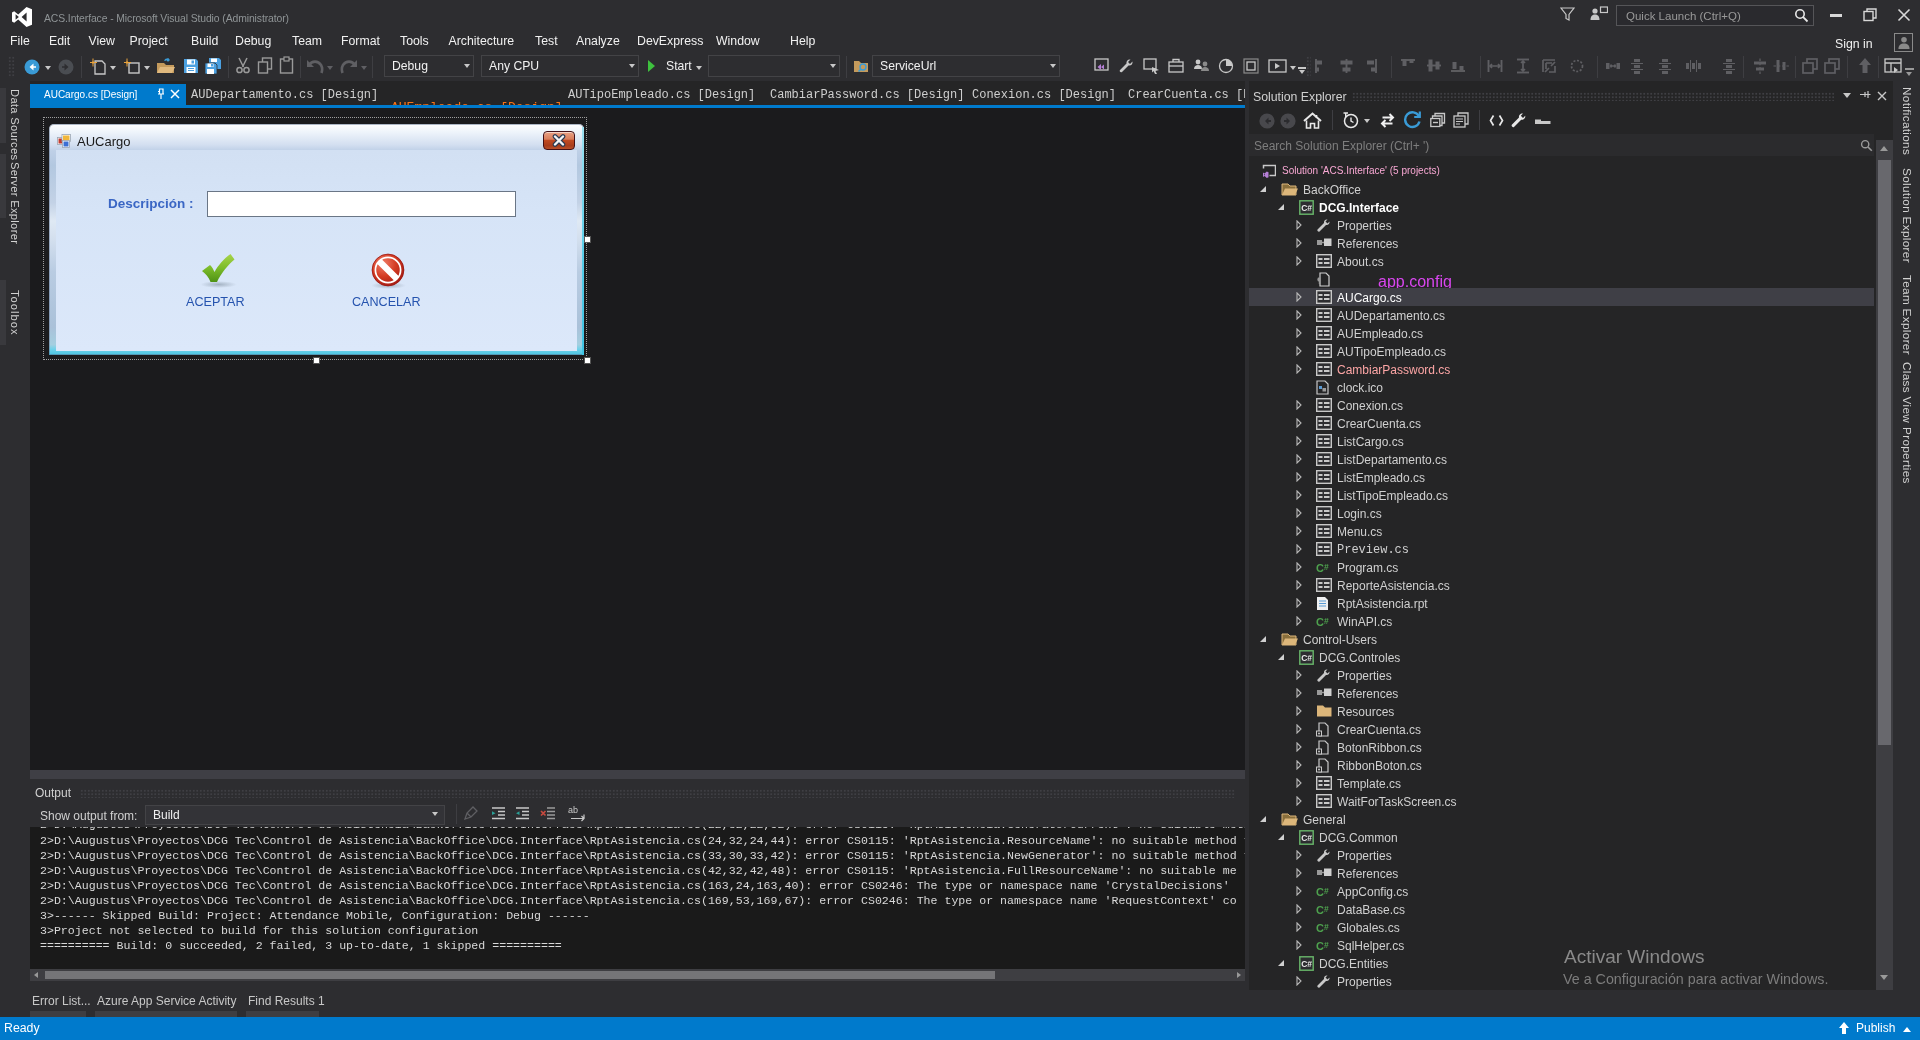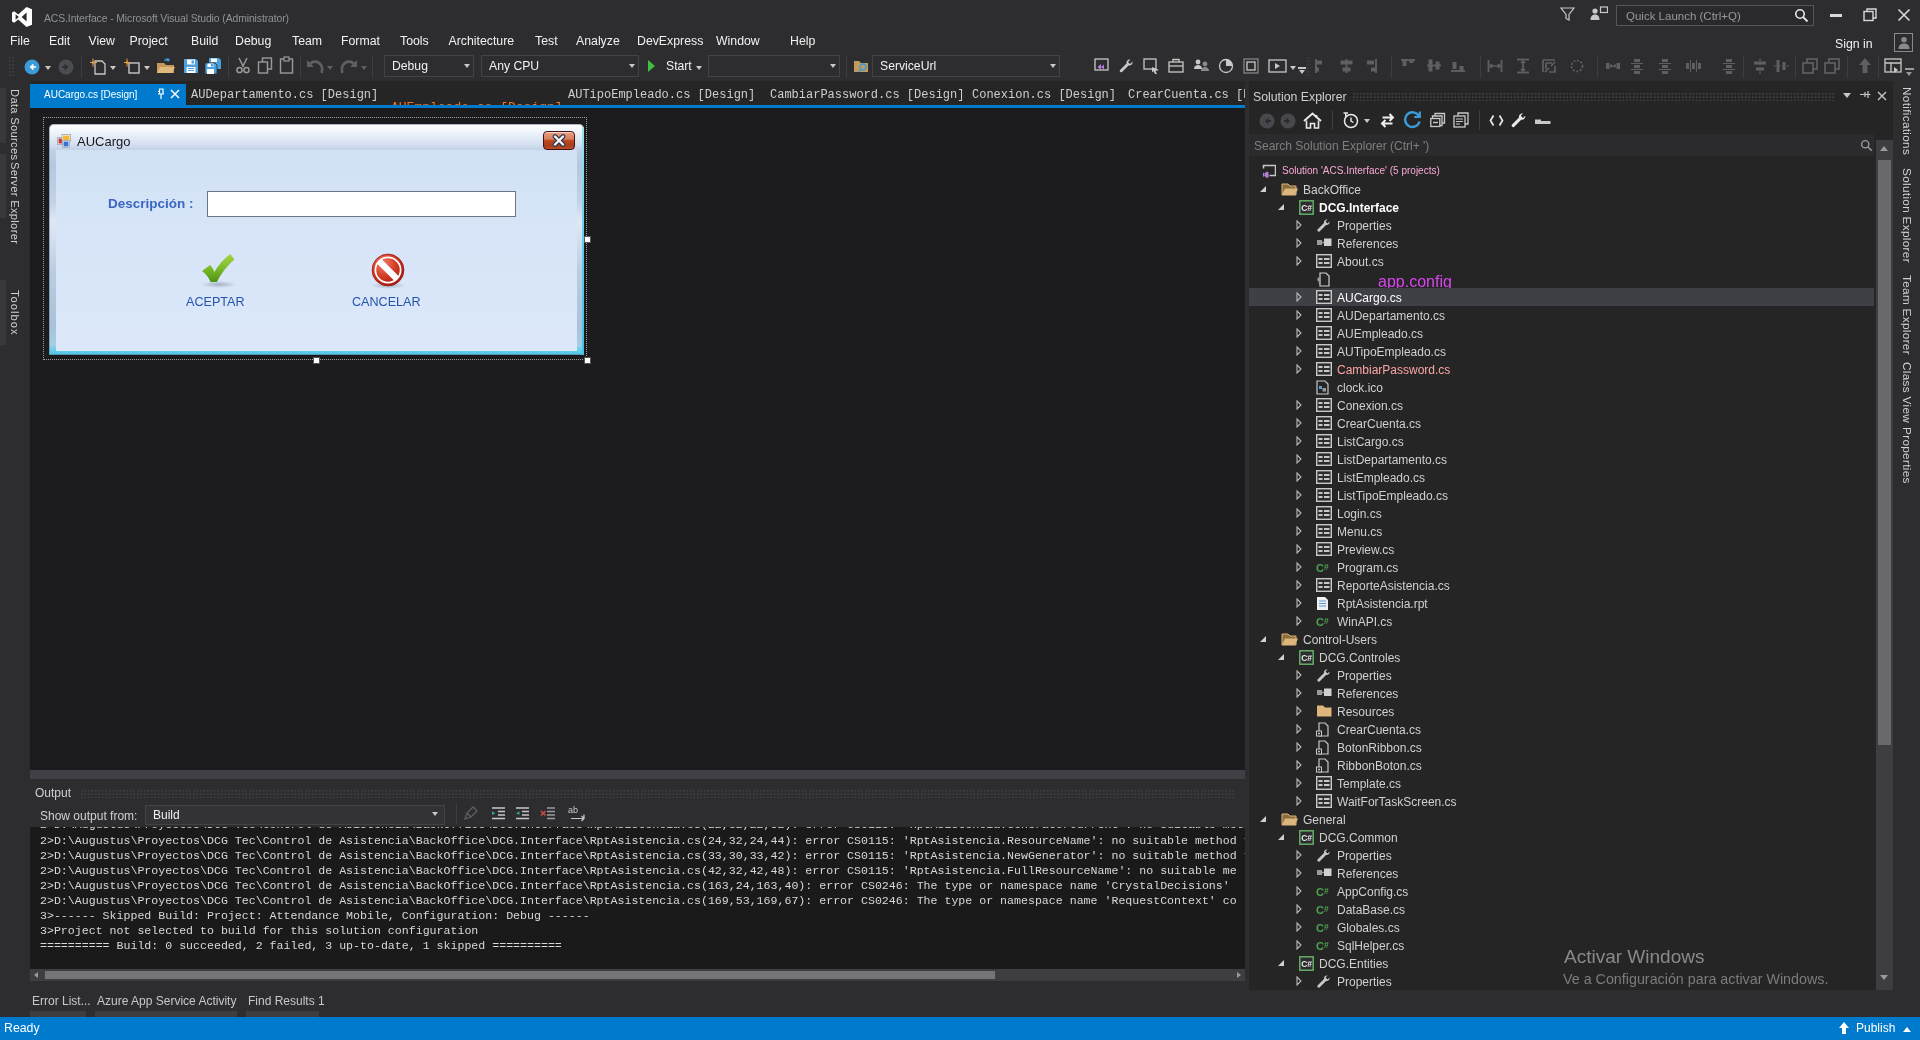--- a/index.html
+++ b/index.html
@@ -710,21 +710,21 @@
 <svg class="a" style="left:1296px;top:544px" width="6" height="10" viewBox="0 0 6 10">
 <path d="M1 1 L5 5 L1 9 Z" fill="none" stroke="#b8b8b8" stroke-width="1.1"></path>
   </svg>
 <svg class="a" style="left:1316px;top:542px" width="16" height="14" viewBox="0 0 16 14">
 <rect x="0.7" y="0.7" width="14.6" height="12.6" fill="#2d2d30" stroke="#c8c8c8" stroke-width="1.4"></rect>
 <rect x="2.5" y="4" width="4" height="2" fill="#c8c8c8"></rect>
     <rect x="8" y="4" width="5.5" height="2" fill="#c8c8c8"></rect>
 <rect x="2.5" y="8" width="4" height="2" fill="#c8c8c8"></rect>
     <rect x="8" y="8" width="5.5" height="2" fill="#c8c8c8"></rect>
   </svg>
-<div class="a" style="left:1337px;top:543px;font-size:12px;color:#d0d0d0;white-space:nowrap;font-weight:normal;">Preview.cs</div>
+<div class="a" style="left:1337px;top:543px;font-size:12px;color:#d0d0d0;white-space:nowrap;font-weight:normal;font-family:Liberation Mono, monospace;">Preview.cs</div>
 <svg class="a" style="left:1296px;top:562px" width="6" height="10" viewBox="0 0 6 10">
 <path d="M1 1 L5 5 L1 9 Z" fill="none" stroke="#b8b8b8" stroke-width="1.1"></path>
   </svg>
 <svg class="a" style="left:1316px;top:560px" width="16" height="14" viewBox="0 0 16 14">
 <text x="0" y="11.5" font-size="11" font-weight="bold" fill="#4ea24e" font-family="Liberation Sans">C</text>
 <text x="8" y="10" font-size="8.5" font-weight="bold" fill="#4ea24e" font-family="Liberation Sans">#</text>
   </svg>
 <div class="a" style="left:1337px;top:561px;font-size:12px;color:#d0d0d0;white-space:nowrap;font-weight:normal;">Program.cs</div>
 <svg class="a" style="left:1296px;top:580px" width="6" height="10" viewBox="0 0 6 10">
 <path d="M1 1 L5 5 L1 9 Z" fill="none" stroke="#b8b8b8" stroke-width="1.1"></path>

